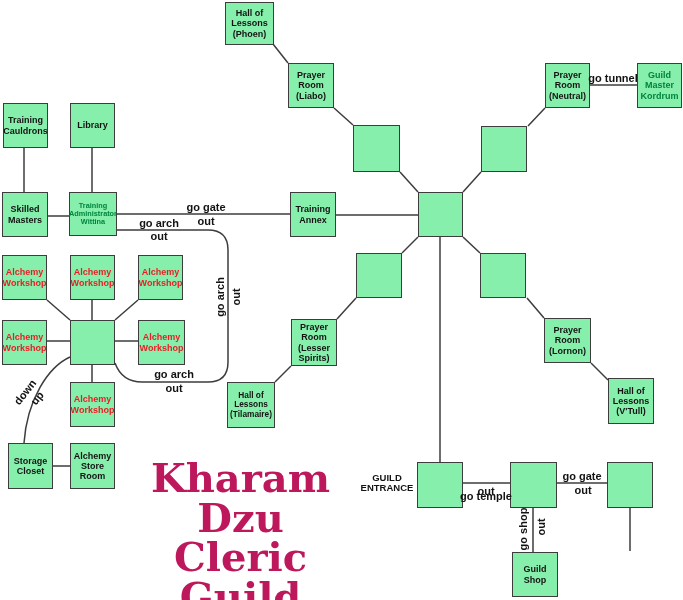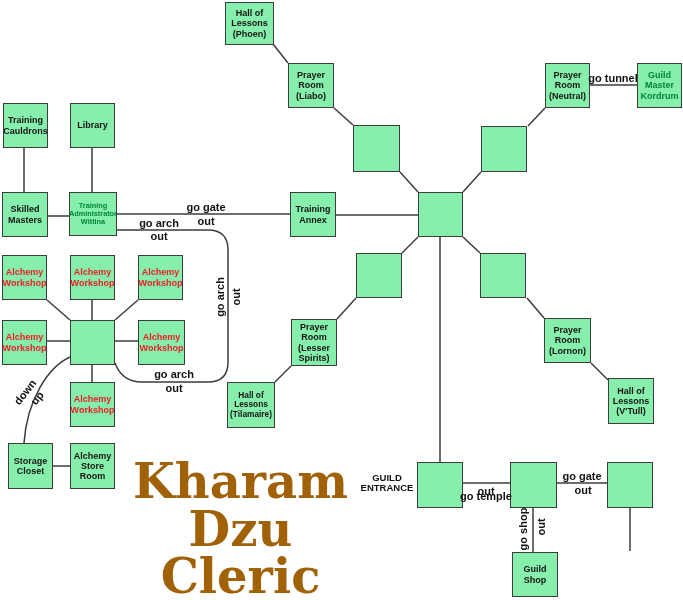--- a/index.html
+++ b/index.html
@@ -14,22 +14,22 @@
   .room.green{color:#00843f;}
   .room.tiny{font-size:7.3px;}
   .room.small{font-size:8.3px;}
   .exit-label{position:absolute;z-index:2;font-weight:bold;font-size:11px;color:#131313;
               white-space:nowrap;transform:translate(-50%,-50%);}
   .exit-label.rot{transform:translate(-50%,-50%) rotate(-90deg);}
   .exit-label.rot52{transform:translate(-50%,-50%) rotate(-52deg);}
   .entrance-label{position:absolute;z-index:2;font-weight:bold;font-size:9.5px;line-height:1.1;
                   color:#131313;text-align:center;transform:translate(-50%,-50%);white-space:pre-line;}
   .title-block{position:absolute;left:113px;top:458px;width:255px;text-align:center;z-index:2;}
-  .title-line{font-family:"DejaVu Serif",serif;font-weight:bold;font-size:48px;line-height:0.99;
-              color:#a16207;letter-spacing:0px;}
+  .title-line{font-family:"DejaVu Serif",serif;font-weight:bold;font-size:40px;line-height:0.99;
+              color:#be185d;letter-spacing:0px;}
 </style>
 </head>
 <body>
 
 <div id="stage">
 
   <svg id="wires" width="683" height="600" viewBox="0 0 683 600" fill="none" stroke="#3d3d3d" stroke-width="1.5">
     <path d="M273,44 L288,63"></path>
     <path d="M334,108 L353,125"></path>
     <path d="M400,172 L418,192"></path>

